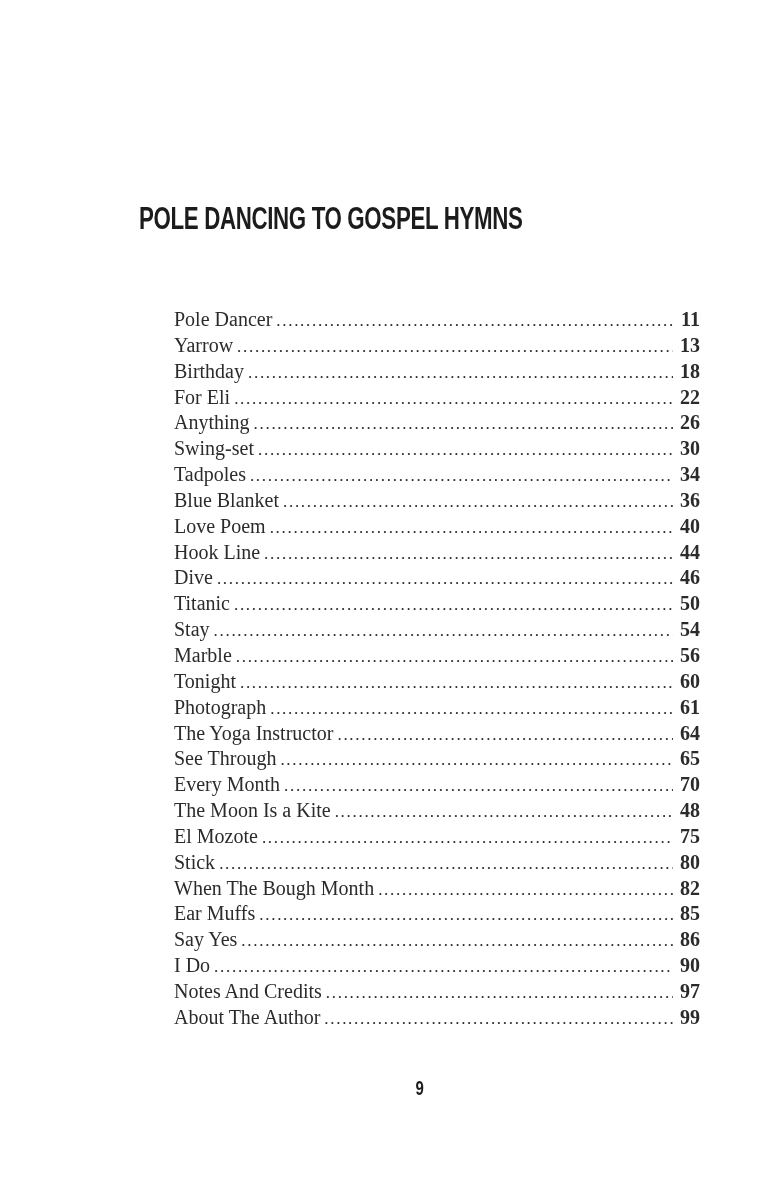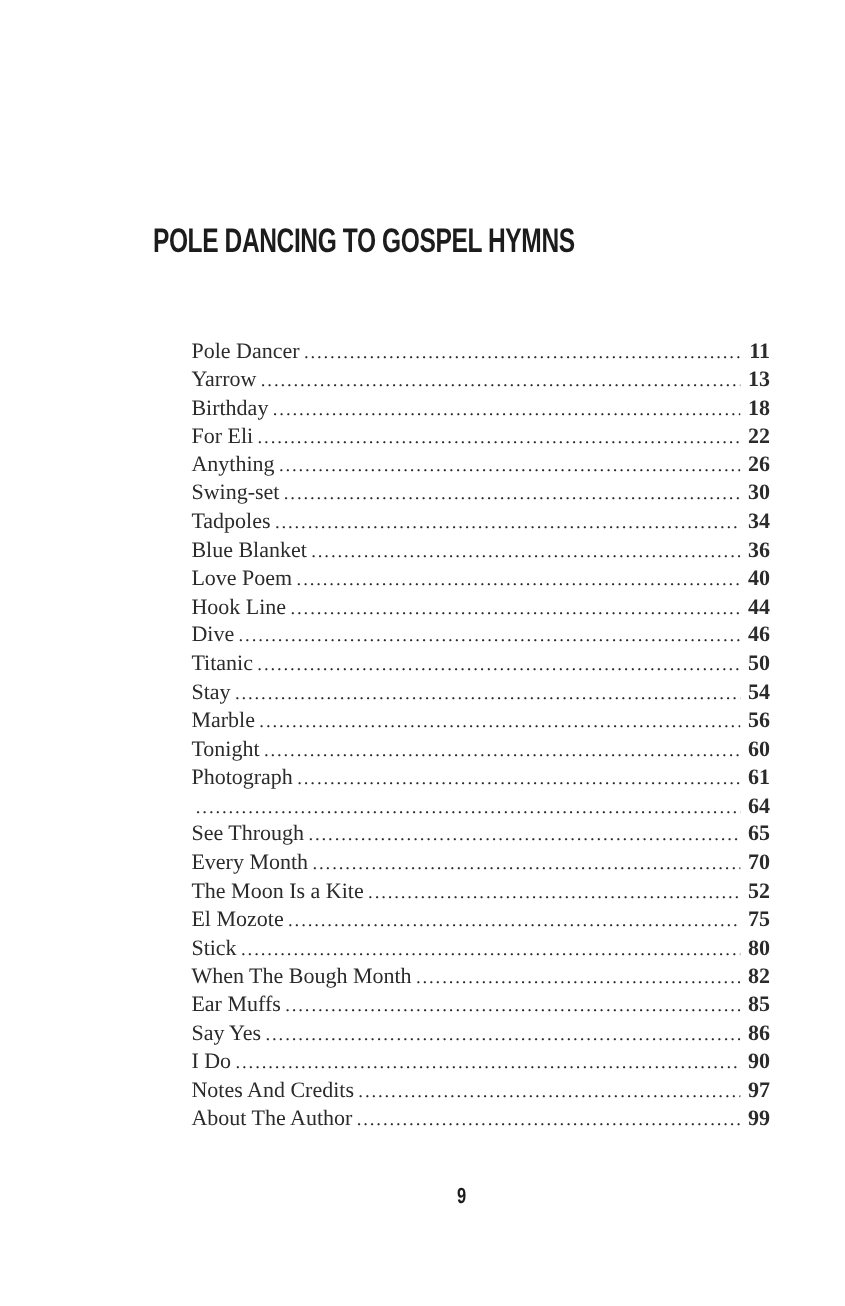--- a/index.html
+++ b/index.html
@@ -160,37 +160,38 @@
         <span class="toc-label">Tonight</span>
         <span class="toc-dots">................................................................................................................................................................................................................................................</span>
         <span class="toc-page">60</span>
       </div>
     <div class="toc-row">
         <span class="toc-label">Photograph</span>
         <span class="toc-dots">................................................................................................................................................................................................................................................</span>
         <span class="toc-page">61</span>
       </div>
     <div class="toc-row">
+        <span class="toc-label">The Yoga Instructor</span>
         <span class="toc-dots">................................................................................................................................................................................................................................................</span>
         <span class="toc-page">64</span>
       </div>
     <div class="toc-row">
         <span class="toc-label">See Through</span>
         <span class="toc-dots">................................................................................................................................................................................................................................................</span>
         <span class="toc-page">65</span>
       </div>
     <div class="toc-row">
         <span class="toc-label">Every Month</span>
         <span class="toc-dots">................................................................................................................................................................................................................................................</span>
         <span class="toc-page">70</span>
       </div>
     <div class="toc-row">
         <span class="toc-label">The Moon Is a Kite</span>
         <span class="toc-dots">................................................................................................................................................................................................................................................</span>
-        <span class="toc-page">52</span>
+        <span class="toc-page">48</span>
       </div>
     <div class="toc-row">
         <span class="toc-label">El Mozote</span>
         <span class="toc-dots">................................................................................................................................................................................................................................................</span>
         <span class="toc-page">75</span>
       </div>
     <div class="toc-row">
         <span class="toc-label">Stick</span>
         <span class="toc-dots">................................................................................................................................................................................................................................................</span>
         <span class="toc-page">80</span>

